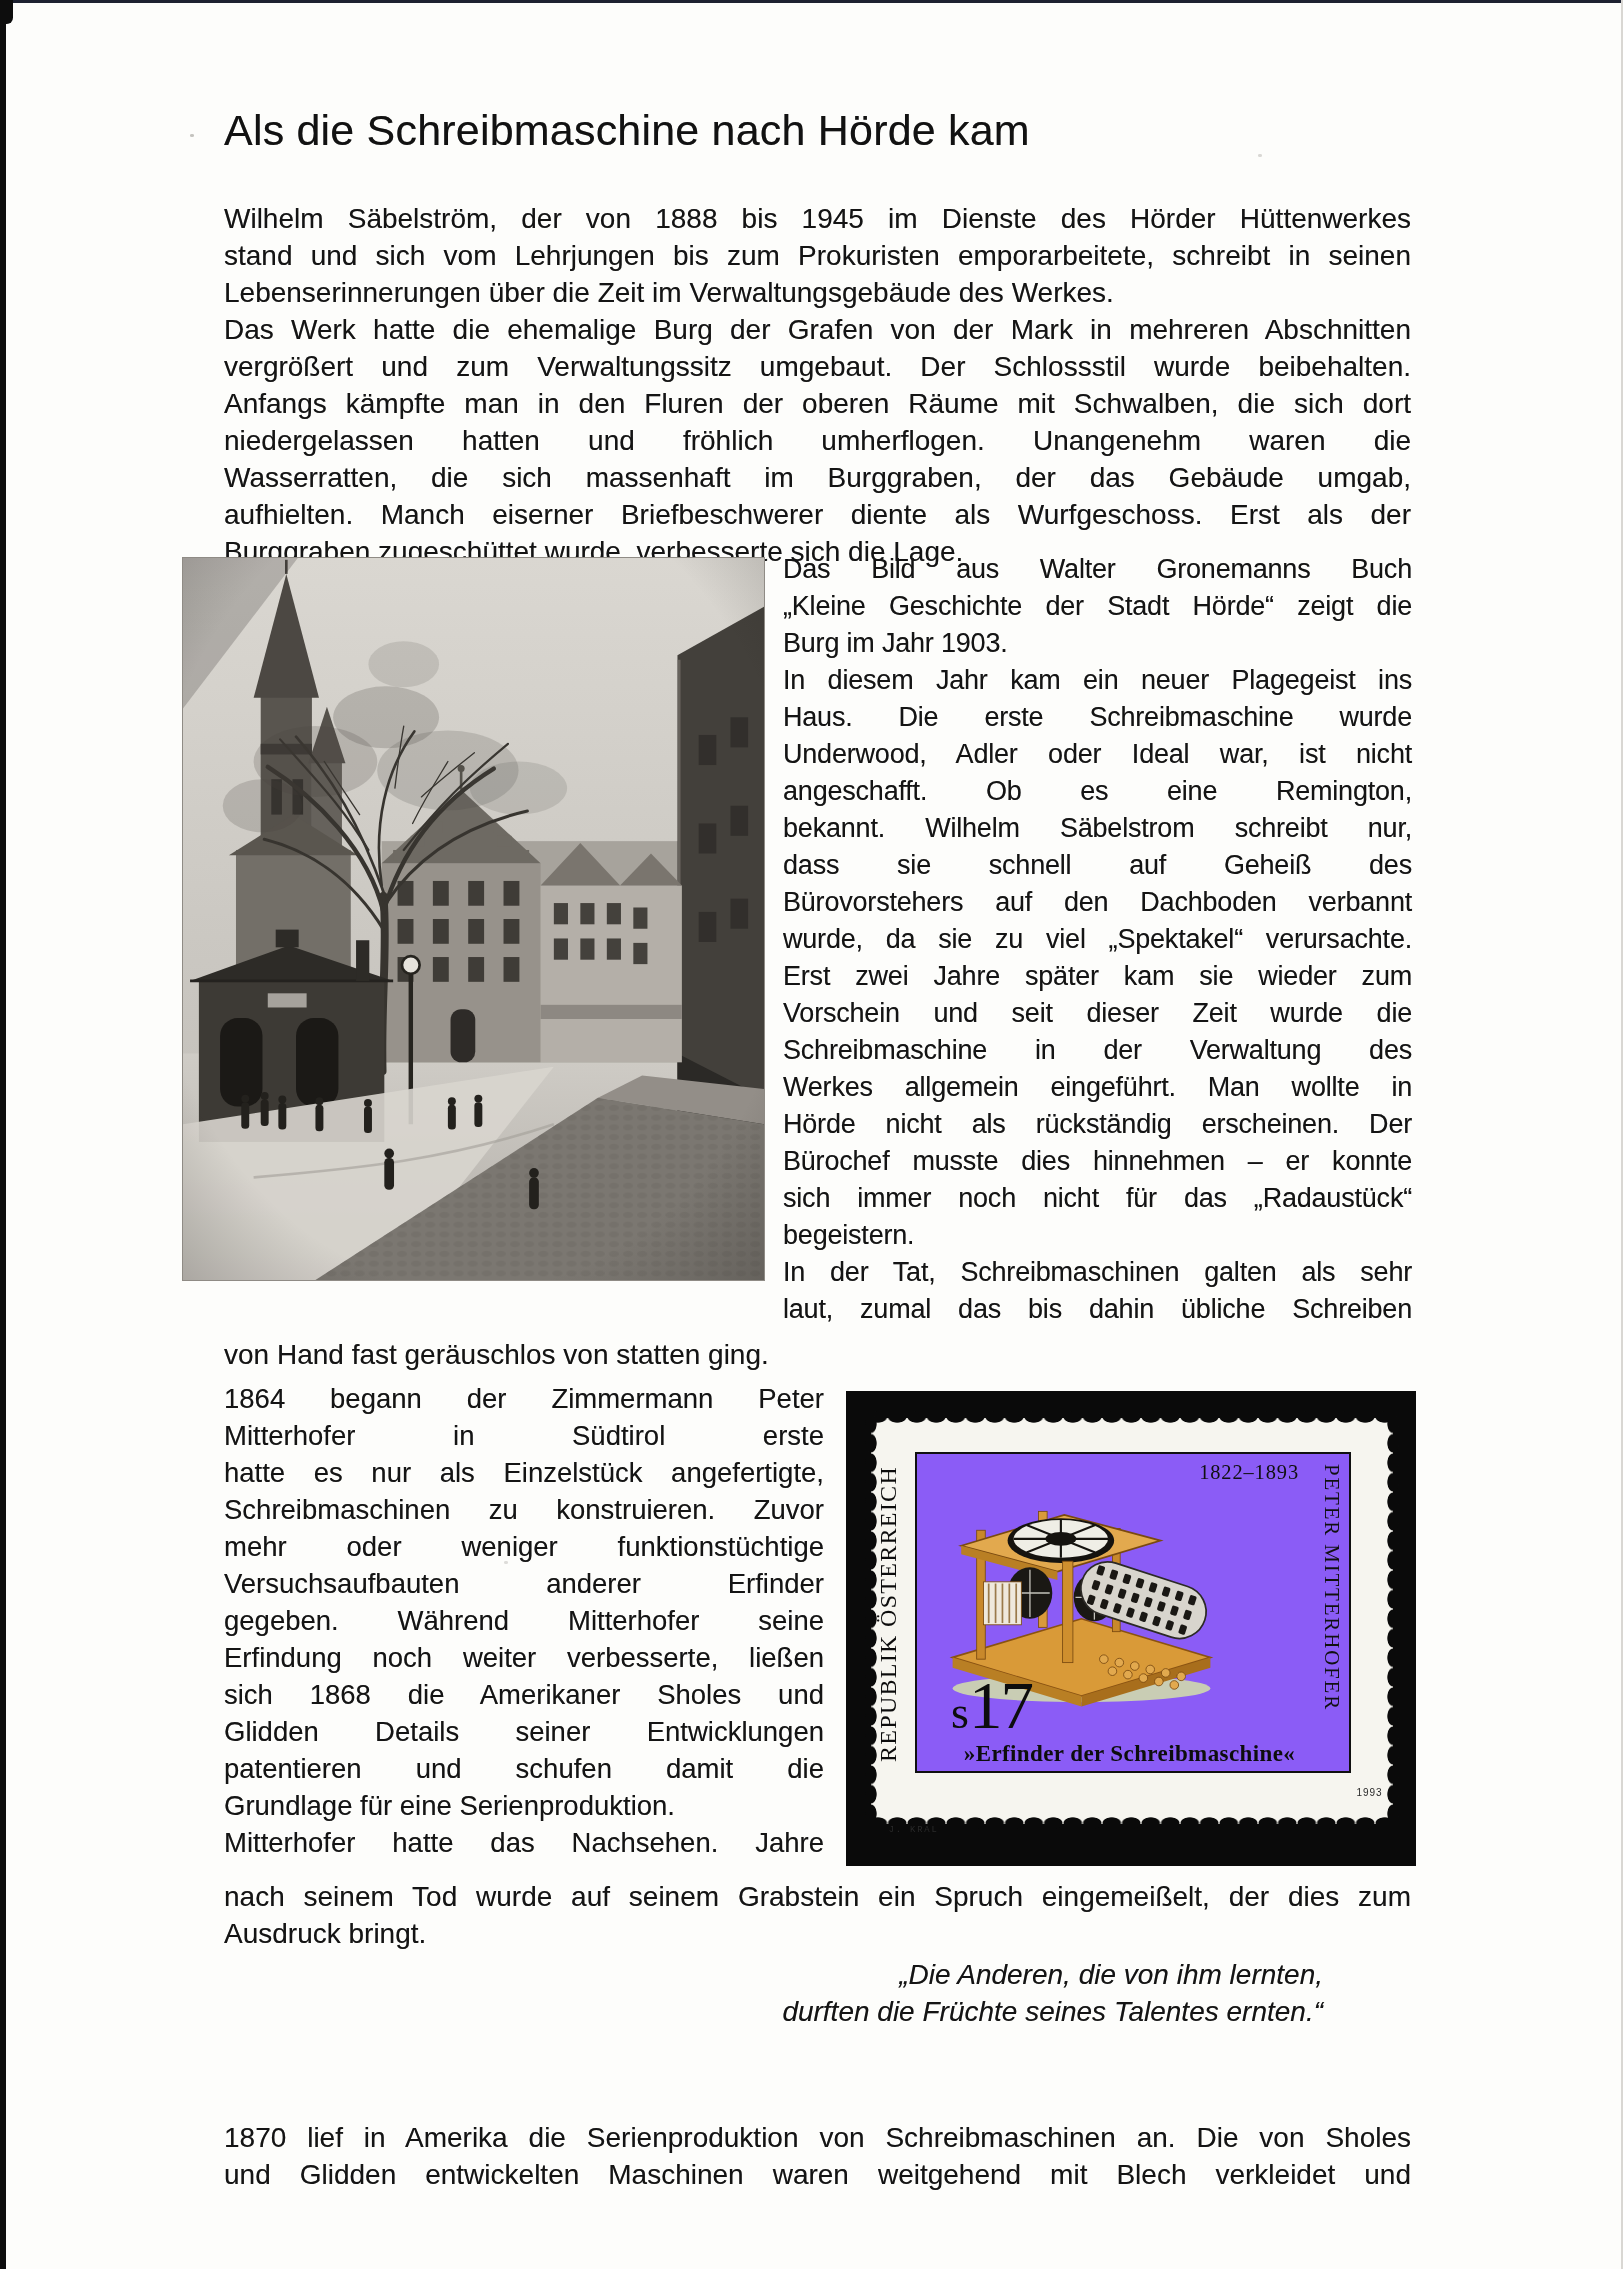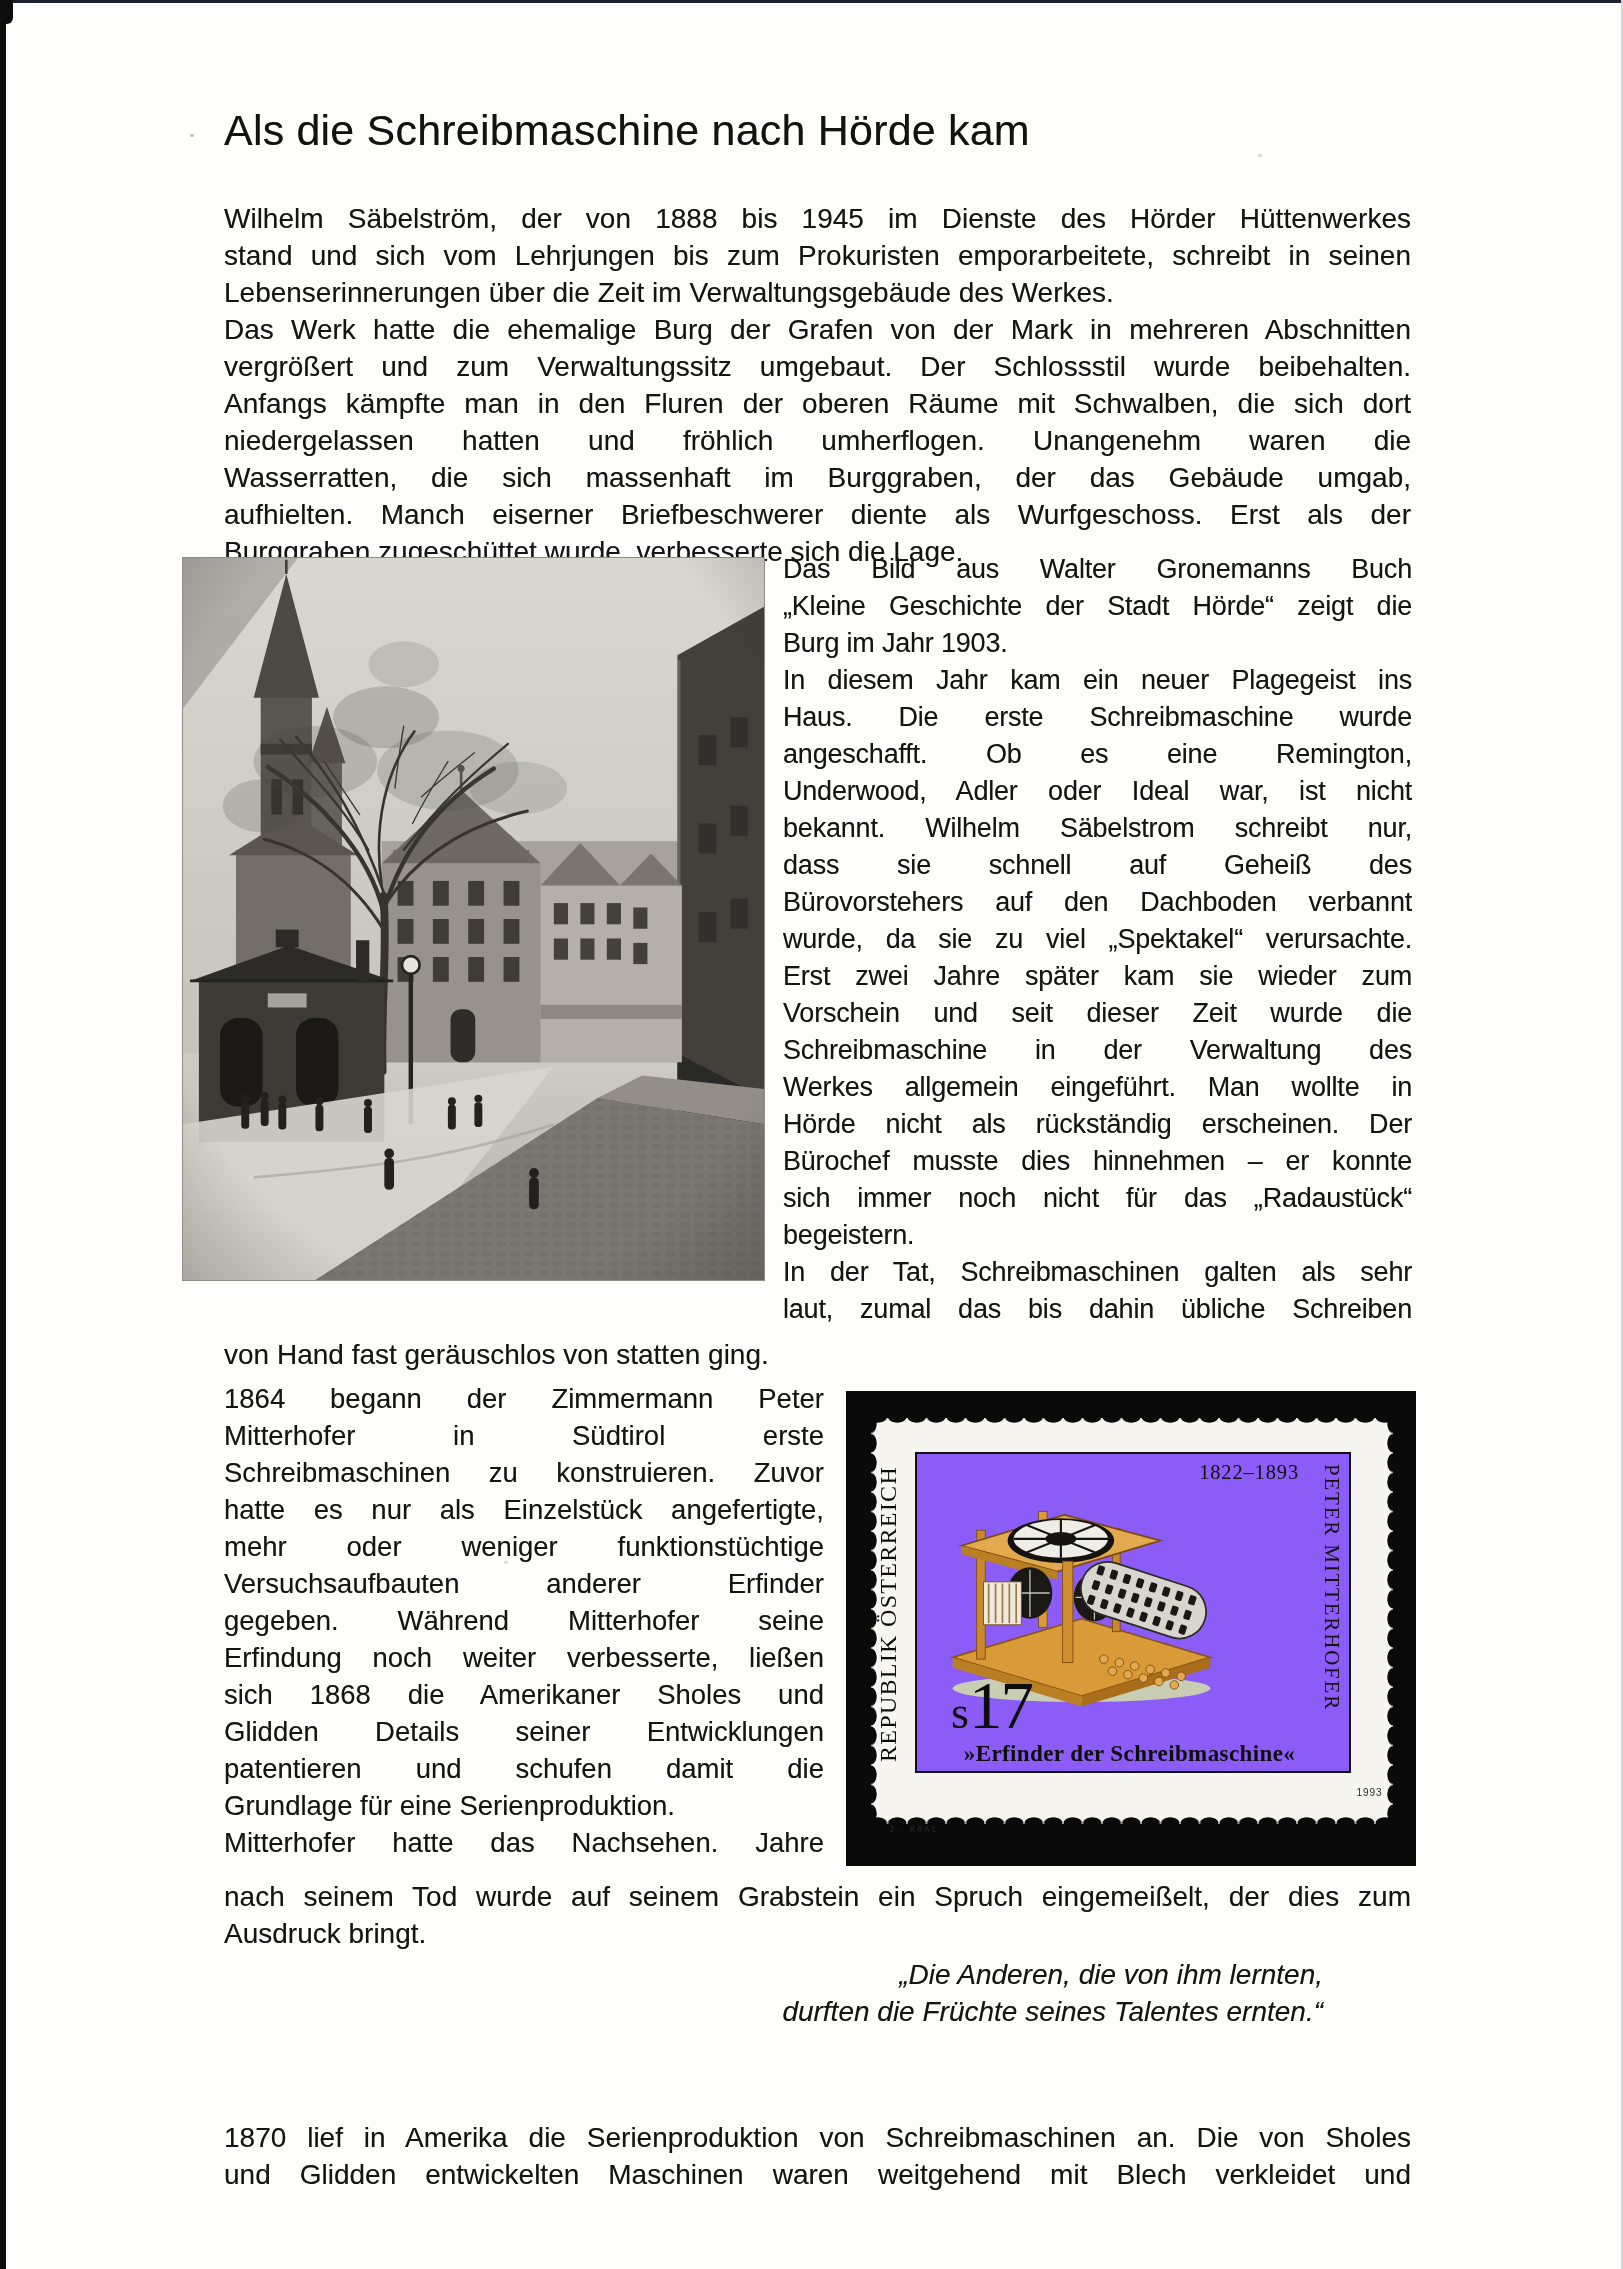--- a/index.html
+++ b/index.html
@@ -293,22 +293,22 @@
       <rect x="0" y="0" width="658" height="816" fill="url(#vign)"></rect>
     </svg>
   </div>
 
   <div class="tb" id="photo-col">
       <div class="ln just">Das Bild aus Walter Gronemanns Buch</div>
       <div class="ln just">„Kleine Geschichte der Stadt Hörde“ zeigt die</div>
       <div class="ln">Burg im Jahr 1903.</div>
       <div class="ln just">In diesem Jahr kam ein neuer Plagegeist ins</div>
       <div class="ln just">Haus. Die erste Schreibmaschine wurde</div>
+      <div class="ln just">Underwood, Adler oder Ideal war, ist nicht</div>
       <div class="ln just">angeschafft. Ob es eine Remington,</div>
-      <div class="ln just">Underwood, Adler oder Ideal war, ist nicht</div>
       <div class="ln just">bekannt. Wilhelm Säbelstrom schreibt nur,</div>
       <div class="ln just">dass sie schnell auf Geheiß des</div>
       <div class="ln just">Bürovorstehers auf den Dachboden verbannt</div>
       <div class="ln just">wurde, da sie zu viel „Spektakel“ verursachte.</div>
       <div class="ln just">Erst zwei Jahre später kam sie wieder zum</div>
       <div class="ln just">Vorschein und seit dieser Zeit wurde die</div>
       <div class="ln just">Schreibmaschine in der Verwaltung des</div>
       <div class="ln just">Werkes allgemein eingeführt. Man wollte in</div>
       <div class="ln just">Hörde nicht als rückständig erscheinen. Der</div>
       <div class="ln just">Bürochef musste dies hinnehmen – er konnte</div>
@@ -318,22 +318,22 @@
       <div class="ln just">laut, zumal das bis dahin übliche Schreiben</div>
     </div>
 
   <div class="tb tb-wide" id="below-photo">
       <div class="ln">von Hand fast geräuschlos von statten ging.</div>
     </div>
 
   <div class="tb" id="lower-left">
       <div class="ln just">1864 begann der Zimmermann Peter</div>
       <div class="ln just">Mitterhofer in Südtirol erste</div>
+      <div class="ln just">hatte es nur als Einzelstück angefertigte,</div>
       <div class="ln just">Schreibmaschinen zu konstruieren. Zuvor</div>
-      <div class="ln just">hatte es nur als Einzelstück angefertigte,</div>
       <div class="ln just">mehr oder weniger funktionstüchtige</div>
       <div class="ln just">Versuchsaufbauten anderer Erfinder</div>
       <div class="ln just">gegeben. Während Mitterhofer seine</div>
       <div class="ln just">Erfindung noch weiter verbesserte, ließen</div>
       <div class="ln just">sich 1868 die Amerikaner Sholes und</div>
       <div class="ln just">Glidden Details seiner Entwicklungen</div>
       <div class="ln just">patentieren und schufen damit die</div>
       <div class="ln">Grundlage für eine Serienproduktion.</div>
       <div class="ln just">Mitterhofer hatte das Nachsehen. Jahre</div>
     </div>

